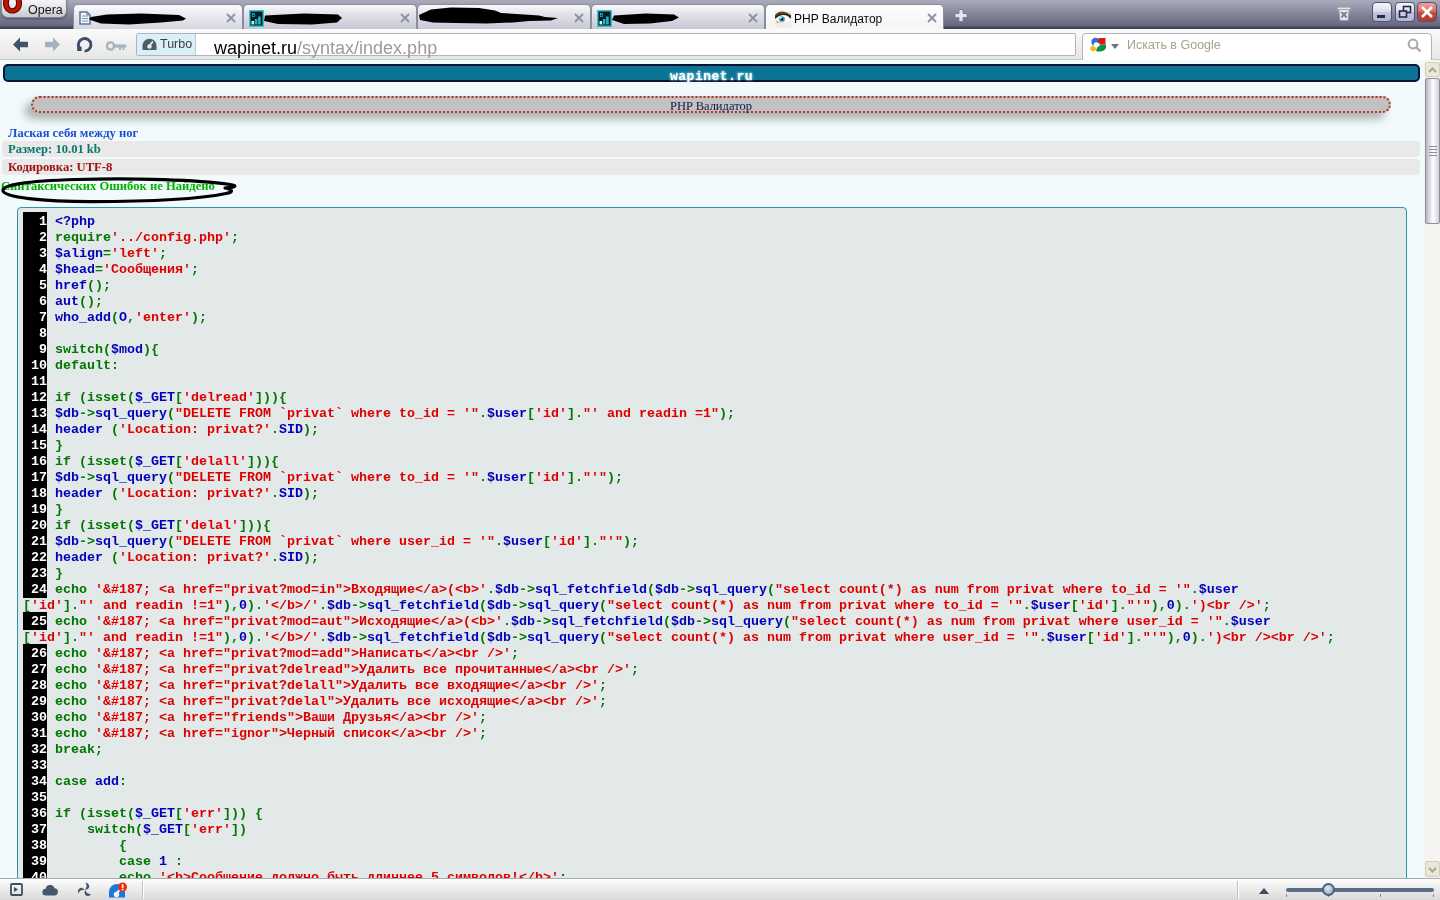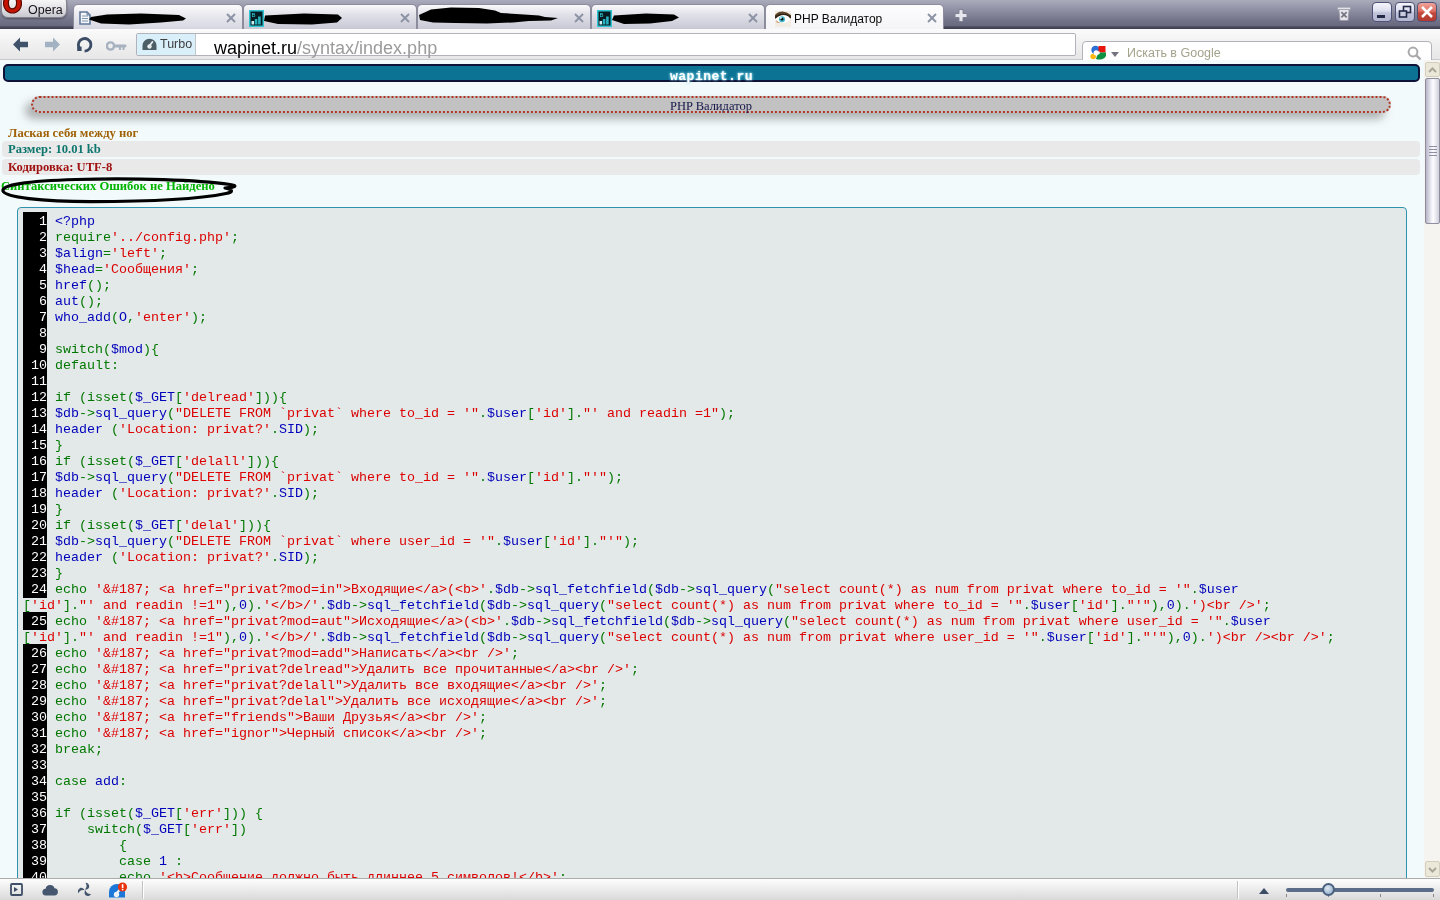--- a/index.html
+++ b/index.html
@@ -17,38 +17,38 @@
 .winbtn{top:2px;width:20px;height:20px;border:1px solid #4e5377;border-radius:4px}
 .wb{background:linear-gradient(#f4f5fb,#dcdeee 45%,#c0c3da 55%,#b4b7d0)}
 #wclose{background:linear-gradient(#efa39b,#dd6f62 45%,#c4473b 55%,#b23a30)}
 
 #navbar{left:0;top:29px;width:1440px;height:31px;background:linear-gradient(#fbfbfb,#efefef 55%,#e7e7e7);border-bottom:1px solid #c9c9c9}
 #addr{left:136px;top:4px;width:940px;height:23px;background:#fff;border:1px solid #b2b2ba;border-radius:2px}
 #turbo{left:0;top:0;width:59px;height:21px;background:#d9f0fb;border-right:1px solid #bfc7cb;border-radius:2px 0 0 2px}
 #turbo span{position:absolute;left:23px;top:3px;font-size:12.5px;color:#404040}
 #urltxt{position:absolute;left:77px;top:3.5px;font-size:18px;color:#000}
 #urltxt span{color:#9b9b9b}
-#gbox{left:1082px;top:12px;width:350px;height:30px;background:#fff;border:1px solid #b2b2ba;border-radius:4px}
+#gbox{left:1082px;top:4px;width:350px;height:30px;background:#fff;border:1px solid #b2b2ba;border-radius:4px}
 #gtxt{position:absolute;left:44px;top:3.5px;font-size:12.5px;color:#a3a38c}
 
 #page{left:0;top:60px;width:1424px;height:818px;background:#f2fafb;overflow:hidden}
 #tealbar{left:3px;top:4px;width:1417px;height:18px;background:#0d7394;border:2px solid #0d1238;border-radius:5px;text-align:center}
 #tealbar span{font-family:"Liberation Mono",monospace;font-weight:bold;font-size:13px;line-height:14px;letter-spacing:0.5px;color:#fff;text-shadow:0 0 2px #9fe2f2,0 0 3px #9fe2f2}
 #graybtn{left:31px;top:36px;width:1360px;height:17px;background:#c2c2c2;border:2px dotted #b23425;border-radius:9px;box-shadow:-6px 6px 8px rgba(105,105,105,.5);text-align:center}
 #graybtn span{position:relative;top:-2px;font-family:"Liberation Serif",serif;font-size:12.5px;line-height:13px;color:#15154a}
 .serif{font-family:"Liberation Serif",serif;font-weight:bold;font-size:12.6px}
-#t1{left:8px;top:66px;color:#a16207}
+#t1{left:8px;top:66px;color:#1d4ed8}
 #strip1{left:2px;top:81px;width:1418px;height:15.5px;background:#e9e9e9;border-radius:4px}
 #strip2{left:2px;top:99px;width:1418px;height:15.5px;background:#e9e9e9;border-radius:4px}
 #t2{left:8px;top:82px;color:#0f766e}
 #t3{left:8px;top:100px;color:#a11010}
 #t4{left:1px;top:119px;color:#00b400}
 
 #codebox{left:17px;top:146.5px;width:1390px;height:680px;background:#e3e9e9;border:1px solid #2f93af;border-radius:4px 4px 0 0}
-#code{position:absolute;left:5px;top:6px;font-family:"Liberation Mono",monospace;font-weight:normal;font-size:13.3333px;line-height:16px;white-space:pre;color:#007700}
+#code{position:absolute;left:5px;top:6px;font-family:"Liberation Mono",monospace;font-weight:bold;font-size:13.3333px;line-height:16px;white-space:pre;color:#007700}
 #code i{color:#0000BB;font-style:normal}
 #code u{color:#DD0000;text-decoration:none}
 #code s{background:#000;color:#fff;text-decoration:none;padding:1.5px 0}
 
 #sbar{left:1424px;top:60px;width:16px;height:818px;background:#f5f4f0}
 #sbup{left:0.5px;top:2px;width:15px;height:15px;background:#ebe8da;border:1px solid #d2cfbd;border-radius:2px}
 #sbdn{left:0.5px;top:801px;width:15px;height:16px;background:#ebe8da;border:1px solid #d2cfbd;border-radius:2px}
 #sbthumb{left:0.5px;top:18px;width:15px;height:146px;border:1px solid #8e8e9e;border-radius:2px;background:linear-gradient(90deg,#b5b5c7,#ececf4 40%,#fdfdff 55%,#cfcfdd)}
 #sbgrip{position:absolute;left:3px;top:67px;width:8px;height:11px;background:repeating-linear-gradient(#8e8ea0 0,#8e8ea0 1px,transparent 1px,transparent 3px)}
 .chev{stroke:#a8a796;stroke-width:2;fill:none}

